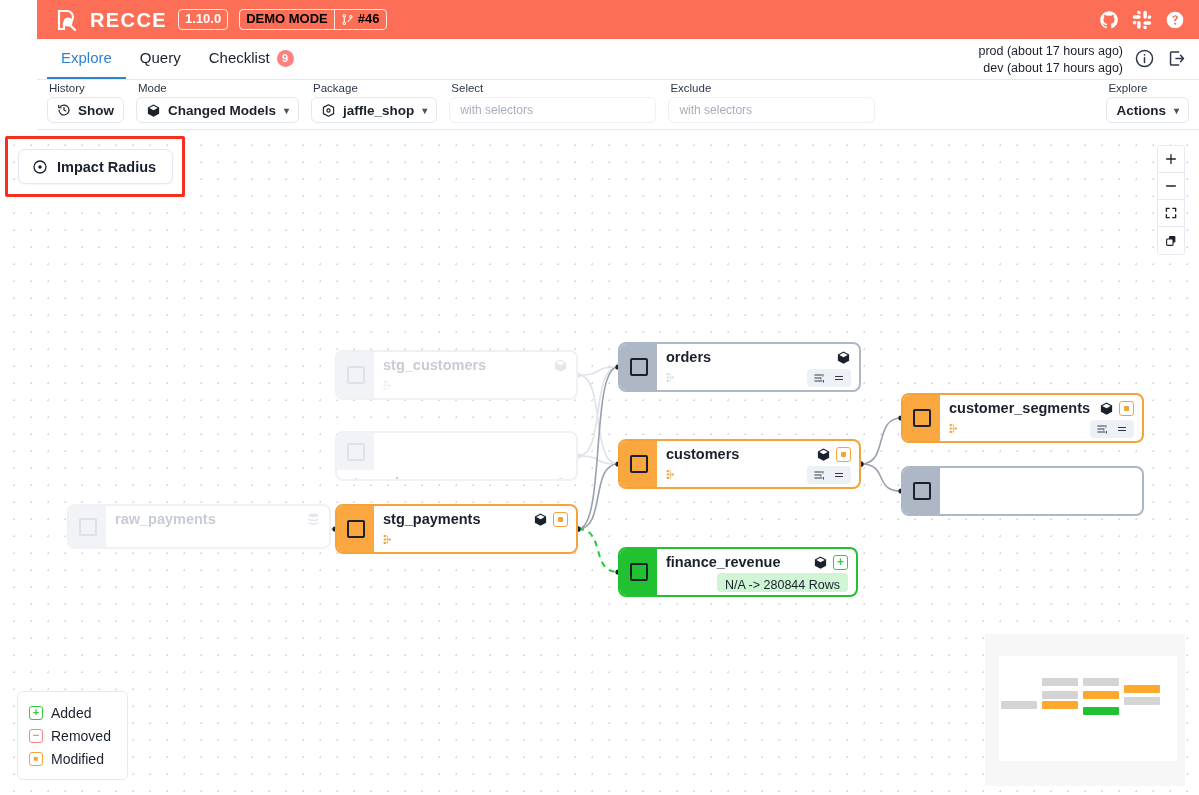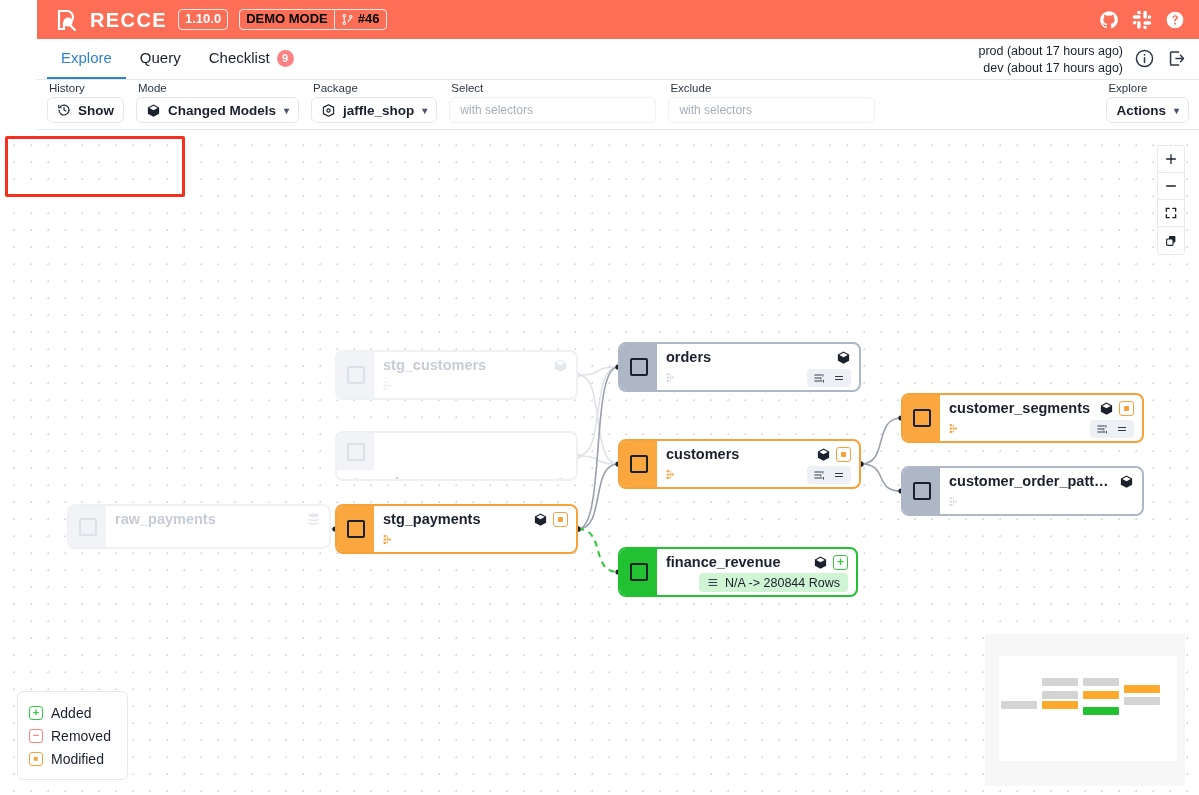--- a/index.html
+++ b/index.html
@@ -171,21 +171,21 @@
     color: #36C943; font-size: 12px; line-height: 1; font-weight: 700;
   }
   .minibtns {
     display: flex; align-items: center; gap: 2px; background: #EDF0F5;
     border-radius: 4px; padding: 1px 3px;
   }
   .minibtns span { width: 18px; height: 16px; display:flex; align-items:center; justify-content:center; cursor:pointer;}
   .rowsbadge {
     background: #CFF5D4; border-radius: 4px; height: 19px;
     display: flex; align-items: center; gap: 5px; padding: 0 8px;
-    font-size: 12.5px; color: #1A202C; font-weight: 400;
+    font-size: 12.5px; color: #1A202C; font-weight: 400; flex-direction: column;
   }
   .lineage-mini { display:flex; }
 
   
   .legend {
     position: absolute; left: 17px; bottom: 15px;
     background: #fff; border: 1px solid #E6E9EF; border-radius: 6px;
     padding: 9px 16px 9px 11px; z-index: 20;
   }
   .legend-row { display: flex; align-items: center; gap: 8px; height: 23px; }
@@ -371,20 +371,27 @@
         <circle cx="618" cy="441" r="2.6" fill="#1A202C"></circle>
         <path d="M861,333 C889,333 873,287 901,287" fill="none" stroke="#9AA1AD" stroke-width="1.6"></path>
         <circle cx="861" cy="333" r="2.6" fill="#1A202C"></circle>
         <circle cx="901" cy="287" r="2.6" fill="#1A202C"></circle>
         <path d="M861,333 C889,333 873,360 901,360" fill="none" stroke="#9AA1AD" stroke-width="1.6"></path>
         <circle cx="861" cy="333" r="2.6" fill="#1A202C"></circle>
         <circle cx="901" cy="360" r="2.6" fill="#1A202C"></circle>
       </svg>
 
     <div class="impact-highlight"></div>
+    <div class="impact-btn">
+      <svg width="16" height="16" viewBox="0 0 24 24" fill="none" stroke="#1A202C" stroke-width="1.9">
+        <circle cx="12" cy="12" r="9"></circle>
+        <circle cx="12" cy="12" r="2.6" fill="#1A202C" stroke="none"></circle>
+      </svg>
+      <span>Impact Radius</span>
+    </div>
 
     <div class="zoomctl">
       <button>
         <svg width="14" height="14" viewBox="0 0 24 24" stroke="#1A202C" stroke-width="2.2" stroke-linecap="round">
             <path d="M12 4.5v15M4.5 12h15"></path>
           </svg>
       </button>
       <button>
         <svg width="14" height="14" viewBox="0 0 24 24" stroke="#1A202C" stroke-width="2.2" stroke-linecap="round">
             <path d="M4.5 12h15"></path>
@@ -660,42 +667,20 @@
                   </span>
                 </span>
               </span>
             </div>
           </div>
         </div>
         <div class="node n-neutral" style="left: 901px; top: 335px; width: 243px; height: 50px;">
           <div class="bar">
             <span class="sq"></span>
           </div>
-          <div class="body">
-            <div class="row1">
-              <span class="nname">customer_order_pattern</span>
-              <span class="icons">
-                <svg fill="#1A202C" width="15" height="15" viewBox="0 0 24 24">
-                  <path d="M12 2.2 21 7v10l-9 4.8L3 17V7l9-4.8zm0 2.3L5.3 8 12 11.6 18.7 8 12 4.5z"></path>
-                </svg>
-              </span>
-            </div>
-            <div class="row2">
-              <span class="lineage-mini">
-                <svg width="13" height="13" viewBox="0 0 20 20">
-                  <rect x="1" y="3" width="3.4" height="3.4" rx=".6" fill="#D7DBE3"></rect>
-                  <rect x="1" y="8.3" width="3.4" height="3.4" rx=".6" fill="#D7DBE3"></rect>
-                  <rect x="1" y="13.6" width="3.4" height="3.4" rx=".6" fill="#D7DBE3"></rect>
-                  <rect x="8.6" y="8.3" width="3.4" height="3.4" rx=".6" fill="#D7DBE3"></rect>
-                  <path d="M4.8 4.7h2.2v5.3M4.8 15.3h2.2V10M4.6 10h4" stroke="#D7DBE3" stroke-width="1" fill="none"></path>
-                </svg>
-              </span>
-              <span class="right"></span>
-            </div>
-          </div>
         </div>
       </div>
 
     <div class="legend">
       <div class="legend-row">
         <span class="lg-box" style="border-color:#36C943;color:#36C943;">+</span>
         <span class="lbl">Added</span>
       </div>
       <div class="legend-row">
         <span class="lg-box" style="border-color:#FC8181;color:#FC8181;">−</span>

